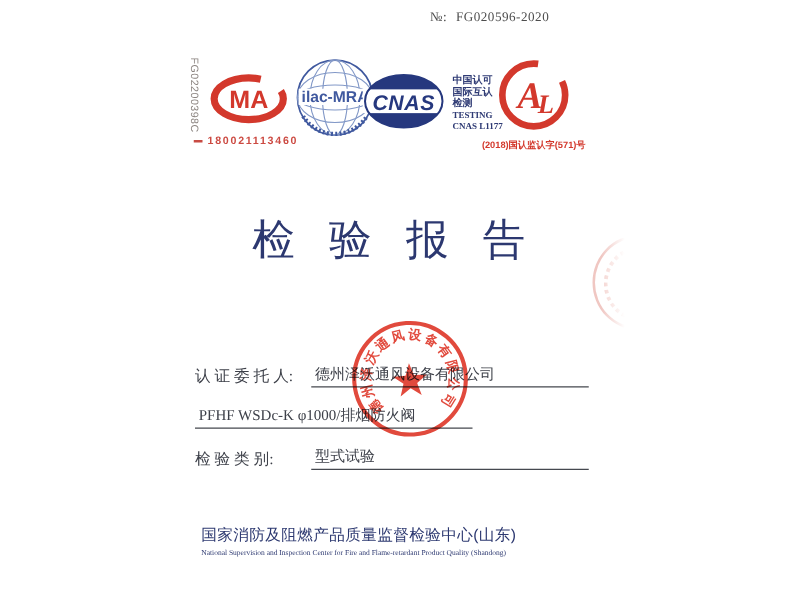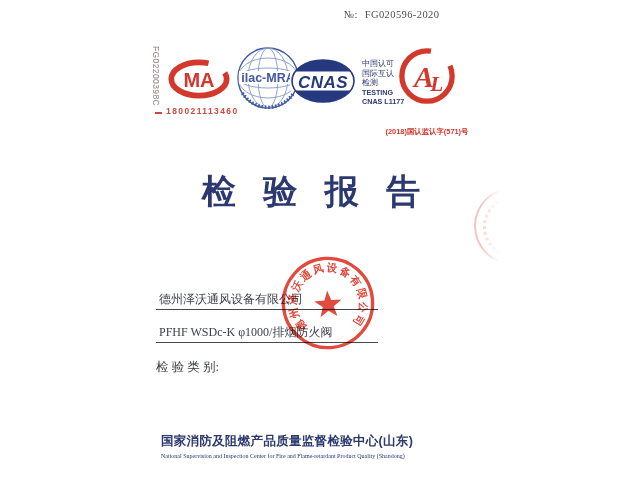--- a/index.html
+++ b/index.html
@@ -21,28 +21,28 @@
     writing-mode:vertical-rl;text-orientation:mixed;
     font-size:8.5px;color:#8b8480;letter-spacing:.4px;
   }
   .side-tick{position:absolute;left:155px;top:112px;width:7px;height:2px;background:#c84b43;}
   
   .cma{position:absolute;left:166px;top:58px;width:66px;text-align:center;}
   .cma-number{font-size:8.5px;color:#cc4a42;letter-spacing:1.4px;margin-top:2px;font-weight:bold;white-space:nowrap;}
   .ilac{position:absolute;left:236px;top:46px;}
   .cnas-group{position:absolute;left:290px;top:58px;display:flex;gap:6px;align-items:flex-start;}
   .cnas-caption{padding-top:1px;}
-  .cnas-caption div{font-size:8px;line-height:9.5px;color:#2e3a74;font-weight:normal;white-space:nowrap;}
-  .cnas-caption div.en{font-size:7.2px;font-weight:bold;color:#2e3a74;}
+  .cnas-caption div{font-size:8px;line-height:9.5px;color:#2e3a74;font-weight:bold;white-space:nowrap;}
+  .cnas-caption div.en{font-size:7.2px;font-weight:bold;color:#2e3a74;font-family:Liberation Serif, serif;}
   .cal{position:absolute;left:398px;top:47px;width:58px;text-align:center;}
-  .cal-caption{width:92px;margin-left:-17px;font-size:7.4px;color:#d3382c;font-weight:bold;white-space:nowrap;margin-top:18px;}
+  .cal-caption{width:92px;margin-left:-17px;font-size:7.4px;color:#d3382c;font-weight:bold;white-space:nowrap;margin-top:1px;}
   
   .title-block{position:absolute;left:0;top:169px;width:622px;text-align:center;}
   .title-zh{
-    font-size:34px;font-weight:bold;color:#2c3870;
+    font-size:34px;font-weight:normal;color:#2c3870;
     letter-spacing:9px;padding-left:9px;white-space:nowrap;
   }
   .title-en{
     margin-top:7px;
     font-family:"Liberation Serif","DejaVu Serif",serif;
     font-size:17px;font-weight:bold;color:#2c3870;
     letter-spacing:3px;word-spacing:8px;white-space:nowrap;
   }
   
   .fields{position:absolute;left:156px;top:291px;}
@@ -80,22 +80,22 @@
     border:3px dotted #ecb4ad;
   }
   
   .footer{position:absolute;left:161px;top:419px;display:flex;gap:9px;align-items:flex-start;}
   .footer-logo{width:52px;text-align:center;flex:none;}
   .sdqi-text{
     font-size:8.5px;font-weight:bold;font-style:italic;color:#2c3870;
     letter-spacing:1.5px;margin-top:-1px;
   }
   .org-zh{
-    font-size:12.5px;font-weight:bold;color:#2c3870;
-    letter-spacing:.3px;white-space:nowrap;line-height:15px;margin-top:15px;
+    font-size:12.5px;font-weight:normal;color:#2c3870;
+    letter-spacing:.3px;white-space:nowrap;line-height:15px;margin-top:2px;
   }
   .org-en{
     font-family:"Liberation Serif","DejaVu Serif",serif;
     font-size:6px;color:#2c3870;white-space:nowrap;margin-top:4px;
   }
 </style>
 </head>
 <body>
 
 <div class="report-no">
@@ -156,27 +156,29 @@
   <div class="title-zh">检 验 报 告</div>
 </div>
 
 <div class="ghost-seal">
   <div class="ghost-circle"></div>
   <div class="ghost-circle-inner"></div>
 </div>
 
 <div class="fields">
   <div class="field-row">
+    <div class="field-label">认 证 委 托 人:</div>
     <div class="field-value">德州泽沃通风设备有限公司</div>
   </div>
   <div class="field-row">
     <div class="field-value">PFHF WSDc-K φ1000/排烟防火阀</div>
   </div>
   <div class="field-row">
     <div class="field-label">检 验 类 别:</div>
+    <div class="field-value">型式试验</div>
   </div>
 </div>
 
 <div class="seal">
   <svg width="96" height="96" viewBox="0 0 100 100">
     <circle cx="50" cy="50" r="46.5" fill="none" stroke="#df3a2c" stroke-width="3.4"></circle>
     <path id="sealArc" d="M 26.7 73.3 A 33 33 0 1 1 73.3 73.3" fill="none"></path>
     <text font-size="11" font-weight="bold" fill="#df3a2c" letter-spacing="2" font-family="Liberation Sans, sans-serif">
       <textPath href="#sealArc">德州泽沃通风设备有限公司</textPath>
     </text>

